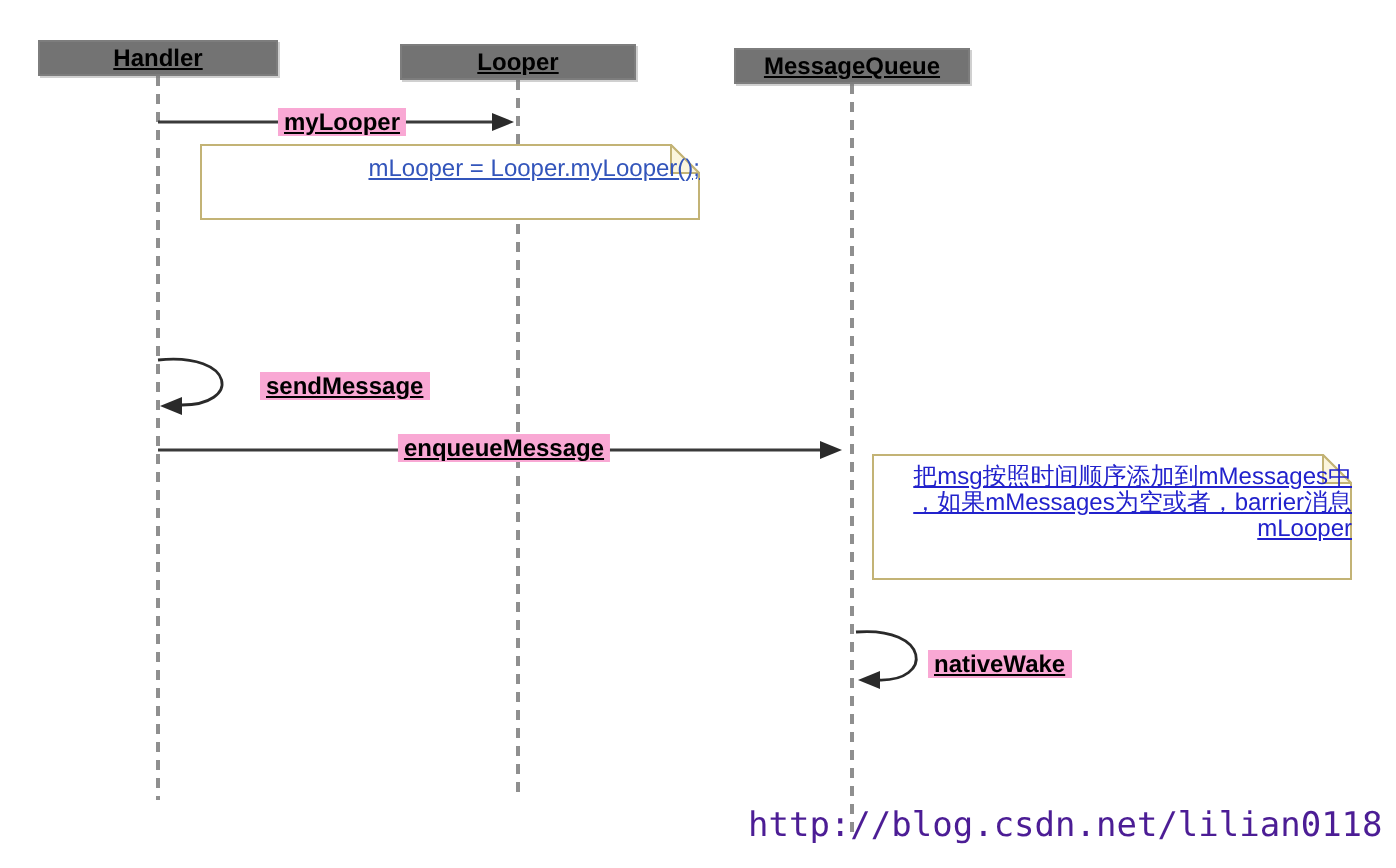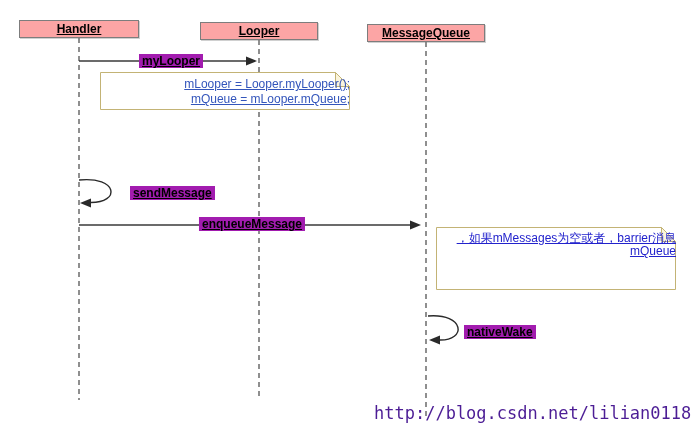--- a/index.html
+++ b/index.html
@@ -2,37 +2,37 @@
 <html><head>
 <meta charset="utf-8">
 <style>
   html,body { margin:0; padding:0; background:#ffffff; }
   .stage {
     position:relative; width:698px; height:434px; background:#ffffff;
     font-family:"Liberation Sans", sans-serif; overflow:hidden;
   }
   
   .pbox {
-    position:absolute; box-sizing:border-box; background:#fca5a5;
+    position:absolute; box-sizing:border-box; background:#737373;
     border:1px solid #7d7d7d; box-shadow:1px 1px 0 rgba(120,120,120,.35);
     text-align:center; z-index:2;
   }
   .pbox .pname {
     font-size:12px; font-weight:bold; text-decoration:underline; color:#000;
     line-height:16px; display:block;
   }
   
   .lifeline {
     position:absolute; width:2px; z-index:1;
     background:repeating-linear-gradient(to bottom, #8f8f8f 0 5px, transparent 5px 9px);
   }
   
   .mlabel {
     position:absolute; font-size:12px; font-weight:bold; color:#000;
-    text-decoration:underline; background:#a21caf; padding:0 3px;
+    text-decoration:underline; background:#f9a8d4; padding:0 3px;
     white-space:nowrap; z-index:4;
   }
   .mlabel.centered { transform:translateX(-50%); }
   
   .note { position:absolute; z-index:3; }
   .note svg.note-shape { position:absolute; left:0; top:0; }
   .note .note-body {
     position:relative; text-align:right; font-size:12px;
     text-decoration:underline; z-index:1;
   }
@@ -68,32 +68,32 @@
     <span class="pname">Looper</span>
   </div>
 
   <div class="note note1" style="left:100px; top:72px; width:250px; height:38px;">
     <svg class="note-shape" width="250" height="38">
       <path d="M0.5,0.5 H235.5 L249.5,14.5 V37.5 H0.5 Z" fill="#ffffff" stroke="#c3b375" stroke-width="1"></path>
       <path d="M235.5,0.5 L249.5,14.5 H235.5 Z" fill="#fbf5dd" stroke="#c3b375" stroke-width="1"></path>
     </svg>
     <div class="note-body">
       <div>mLooper = Looper.myLooper();</div>
-      <div>mQueue = mLooper.mQueue;</div>
     </div>
   </div>
 
   <div class="note note2" style="left:436px; top:227px; width:240px; height:63px;">
     <svg class="note-shape" width="240" height="63">
       <path d="M0.5,0.5 H225.5 L239.5,14.5 V62.5 H0.5 Z" fill="#ffffff" stroke="#c3b375" stroke-width="1"></path>
       <path d="M225.5,0.5 L239.5,14.5 H225.5 Z" fill="#fbf5dd" stroke="#c3b375" stroke-width="1"></path>
     </svg>
     <div class="note-body">
+      <div>把msg按照时间顺序添加到mMessages中</div>
       <div>，如果mMessages为空或者，barrier消息</div>
-      <div>mQueue</div>
+      <div>mLooper</div>
     </div>
   </div>
 
   <svg class="arrows" width="698" height="434">
 
     <g>
       <line x1="79" y1="61" x2="246" y2="61" stroke="#3a3a3a" stroke-width="1.4"></line>
       <polygon points="257,61 246,56.5 246,65.5" fill="#2a2a2a"></polygon>
     </g>
 

